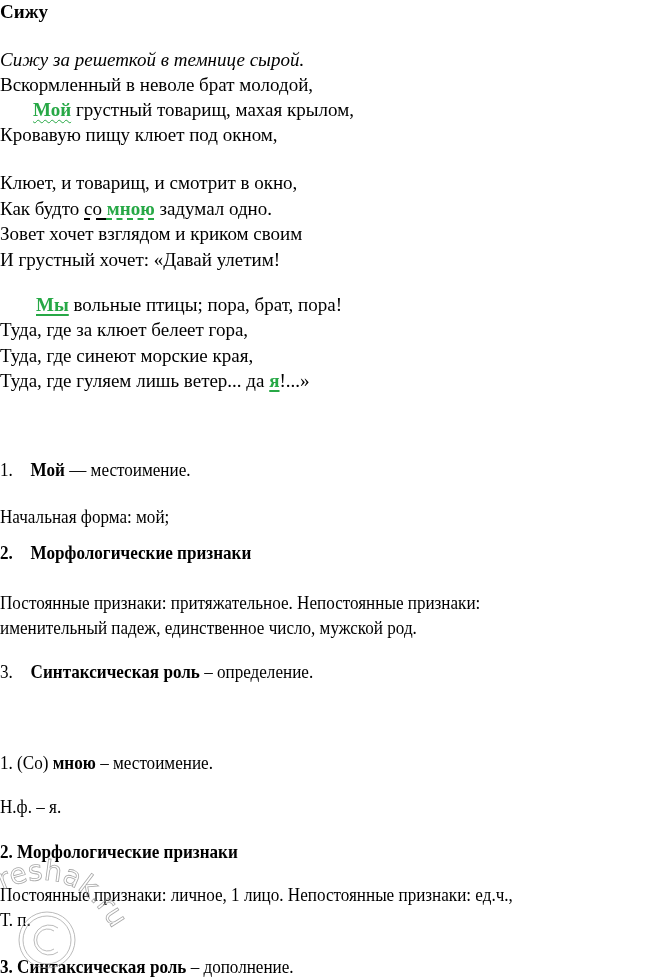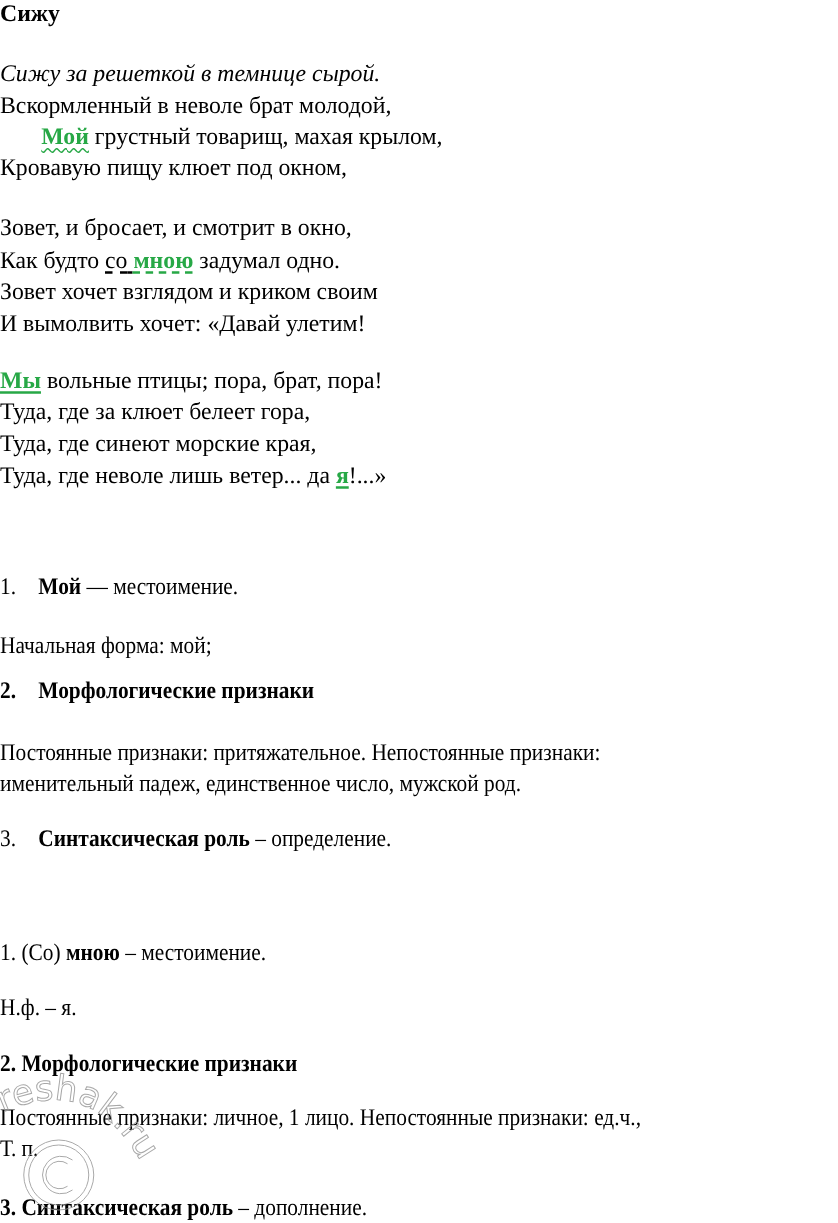--- a/index.html
+++ b/index.html
@@ -19,29 +19,29 @@
 </head>
 <body>
 
 <div class="line b" style="top:1px;">Сижу</div>
 
 <div class="line" style="top:49px;font-style:italic;">Сижу за решеткой в темнице сырой.</div>
 <div class="line" style="top:74px;">Вскормленный в неволе брат молодой,</div>
 <div class="line" style="top:99px;margin-left:33px;"><span class="green u-wavy">Мой</span><span> грустный товарищ, махая крылом,</span></div>
 <div class="line" style="top:124px;">Кровавую пищу клюет под окном,</div>
 
-<div class="line" style="top:172px;">Зовет, и бросает, и смотрит в окно,</div>
+<div class="line" style="top:172px;">Клюет, и товарищ, и смотрит в окно,</div>
 <div class="line" style="top:198px;"><span>Как будто </span><span class="u-dash-black">со</span><span class="u-dash-black"> </span><span class="green u-dash-green">мною</span><span> задумал одно.</span></div>
 <div class="line" style="top:223px;">Зовет хочет взглядом и криком своим</div>
-<div class="line" style="top:249px;">И вымолвить хочет: «Давай улетим!</div>
+<div class="line" style="top:249px;">И грустный хочет: «Давай улетим!</div>
 
-<div class="line" style="top:294px;"><span class="green u-solid">Мы</span><span> вольные птицы; пора, брат, пора!</span></div>
+<div class="line" style="top:294px;padding-left:36px;"><span class="green u-solid">Мы</span><span> вольные птицы; пора, брат, пора!</span></div>
 <div class="line" style="top:319px;">Туда, где за клюет белеет гора,</div>
 <div class="line" style="top:345px;">Туда, где синеют морские края,</div>
-<div class="line" style="top:370px;"><span>Туда, где неволе лишь ветер... да </span><span class="green u-solid">я</span><span>!...»</span></div>
+<div class="line" style="top:370px;"><span>Туда, где гуляем лишь ветер... да </span><span class="green u-solid">я</span><span>!...»</span></div>
 
 <div class="line cond" style="top:459px;"><span class="num">1.</span><span class="b">Мой</span><span> — местоимение.</span></div>
 <div class="line cond" style="top:506px;">Начальная форма: мой;</div>
 <div class="line cond b" style="top:542px;"><span class="num">2.</span><span>Морфологические признаки</span></div>
 <div class="line cond" style="top:592px;">Постоянные признаки: притяжательное. Непостоянные признаки:</div>
 <div class="line cond" style="top:617px;">именительный падеж, единственное число, мужской род.</div>
 <div class="line cond" style="top:661px;"><span class="num">3.</span><span class="b">Синтаксическая роль</span><span> – определение.</span></div>
 
 <div class="line cond" style="top:752px;"><span>1. (Со) </span><span class="b">мною</span><span> – местоимение.</span></div>
 <div class="line cond" style="top:796px;">Н.ф. – я.</div>

